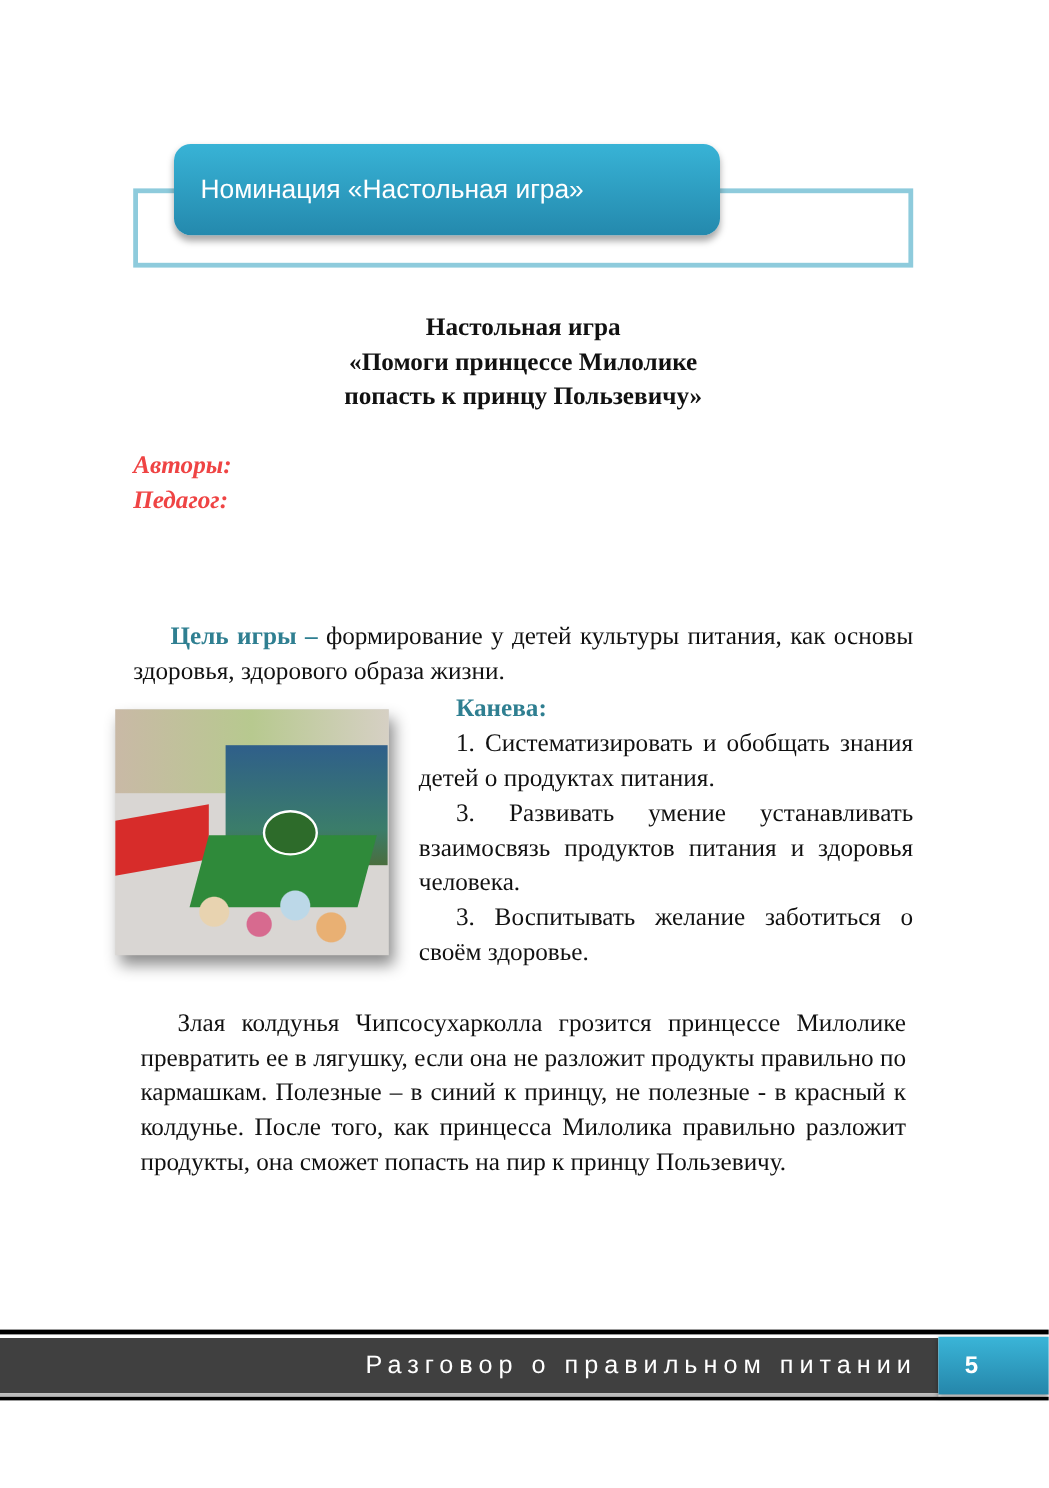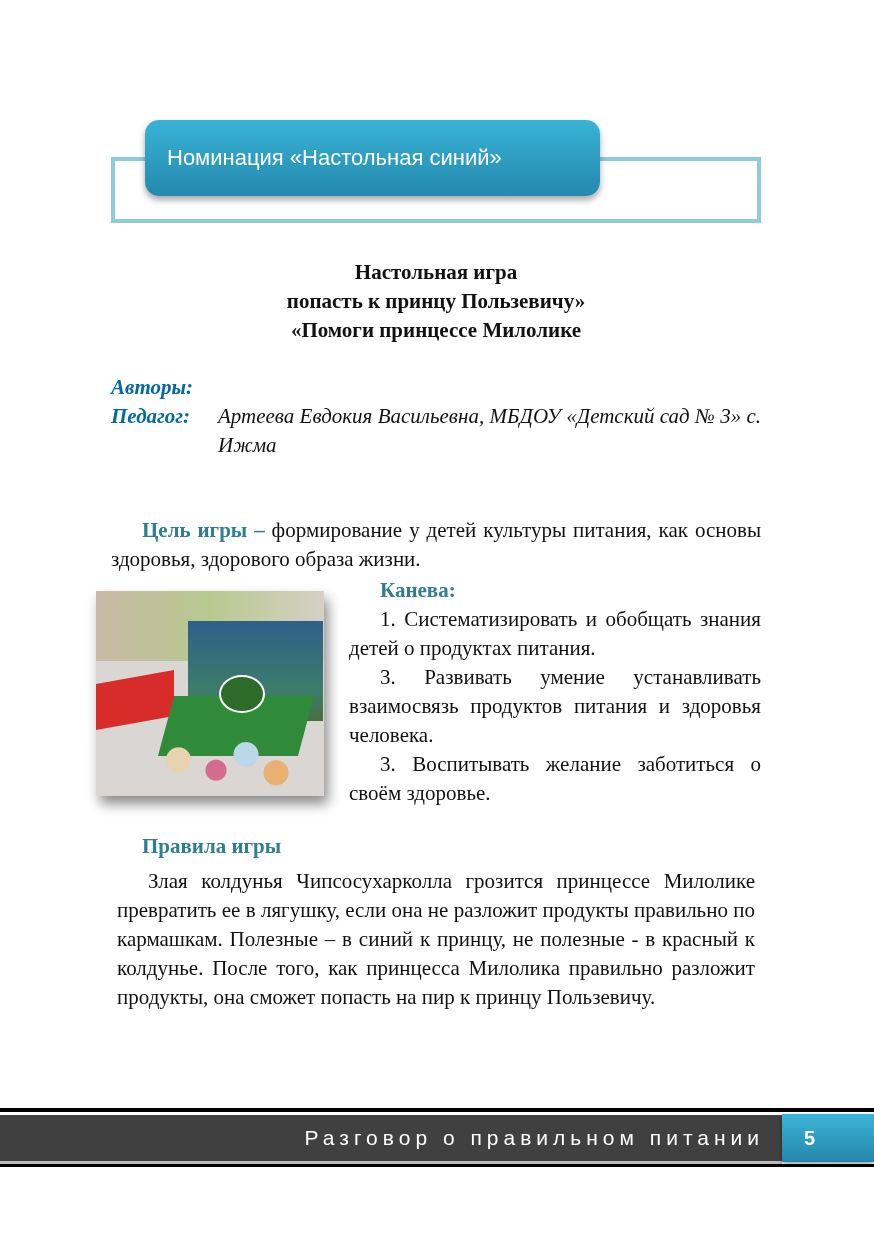--- a/index.html
+++ b/index.html
@@ -8,21 +8,21 @@
   
   .nom-frame { position:absolute; left:111px; top:157px; width:650px; height:66px; border:4px solid #8ecbdc; box-sizing:border-box; }
   .nom-tab { position:absolute; left:145px; top:120px; width:455px; height:76px; border-radius:14px;
     background:linear-gradient(#38b3d6, #2489ad); box-shadow:0 4px 6px rgba(0,0,0,0.35);
     color:#fff; font-family:"Liberation Sans", sans-serif; font-size:22px; display:flex; align-items:center; padding-left:22px; box-sizing:border-box; }
 
   .title { position:absolute; left:111px; width:650px; top:258px; text-align:center; font-family:Liberation Serif, serif; font-weight:bold; font-size:21px; line-height:29px; color:#111; }
 
   .credits { position:absolute; left:111px; top:373px; width:650px; font-style:italic; font-size:21px; line-height:29px; }
   .credit-row { display:flex; }
-  .credit-label { color:#0369a1; font-weight:bold; width:107px; flex:none; }
+  .credit-label { color:#ef4444; font-weight:bold; width:107px; flex:none; }
   .credit-text { text-align:justify; text-align-last:left; flex:1; }
 
   .goal { position:absolute; left:111px; top:516px; width:650px; font-size:21px; line-height:29px; text-align:justify; text-indent:31px; }
   .accent { color:#2f7f91; font-weight:bold; }
 
   .photo { position:absolute; left:96px; top:591px; width:228px; height:205px; box-shadow:4px 8px 12px rgba(0,0,0,0.45); overflow:hidden;
     background:#d9d6d3; }
   .photo .ph-wall { position:absolute; left:0; top:0; width:228px; height:70px; background:linear-gradient(90deg,#c9b9a6,#b7c98f 50%,#d6d0c4); }
   .photo .ph-board { position:absolute; left:92px; top:30px; width:135px; height:100px; background:linear-gradient(#2f5f8a,#3b7d6a 70%,#4a6e3e); }
   .photo .ph-box { position:absolute; left:0; top:86px; width:78px; height:46px; background:#d72c2a; transform:skewY(-10deg); }
@@ -46,36 +46,35 @@
   .footer-shade { position:absolute; left:0; top:1161px; width:782px; height:3px; background:#bbb; }
   .footer-bottom { position:absolute; left:0; top:1164px; width:874px; height:3px; background:#000; }
   .page-num { position:absolute; left:782px; top:1114px; width:92px; height:48px; background:linear-gradient(#3ab5d8,#2586aa);
     color:#fff; font-family:"Liberation Sans", sans-serif; font-weight:bold; font-size:20px; display:flex; align-items:center; padding-left:22px; box-sizing:border-box; box-shadow:0 2px 4px rgba(0,0,0,0.4); }
 </style>
 </head>
 <body>
 
 <div class="nom-frame"></div>
 <div class="nom-tab">
-  <span>Номинация «Настольная синий»</span>
+  <span>Номинация «Настольная игра»</span>
 </div>
 
 <div class="title">
   <div>Настольная игра</div>
+  <div>«Помоги принцессе Милолике</div>
   <div>попасть к принцу Пользевичу»</div>
-  <div>«Помоги принцессе Милолике</div>
 </div>
 
 <div class="credits">
   <div class="credit-row">
     <span class="credit-label">Авторы:</span>
   </div>
   <div class="credit-row">
     <span class="credit-label">Педагог:</span>
-    <span class="credit-text">Артеева Евдокия Васильевна, МБДОУ «Детский сад № 3» с. Ижма</span>
   </div>
 </div>
 
 <div class="goal"><span class="accent">Цель игры –</span><span> формирование у детей культуры питания, как основы здоровья, здорового образа жизни.</span></div>
 
 <div class="photo">
   <div class="ph-wall"></div>
   <div class="ph-board"></div>
   <div class="ph-box"></div>
   <div class="ph-mat"></div>
@@ -84,21 +83,20 @@
 </div>
 
 <div class="tasks">
   <div class="head accent">Канева:</div>
   <p>1. Систематизировать и обобщать знания детей о продуктах питания.</p>
   <p>3. Развивать умение устанавливать взаимосвязь продуктов питания и здоровья человека.</p>
   <p>3. Воспитывать желание заботиться о своём здоровье.</p>
 </div>
 
 <div class="rules">
-  <div class="head accent">Правила игры</div>
   <p>Злая колдунья Чипсосухарколла грозится принцессе Милолике превратить ее в лягушку, если она не разложит продукты правильно по кармашкам. Полезные – в синий к принцу, не полезные - в красный к колдунье. После того, как принцесса Милолика правильно разложит продукты, она сможет попасть на пир к принцу Пользевичу.</p>
 </div>
 
 <div class="footer-top"></div>
 <div class="footer-bar">
   <span>Разговор о правильном питании</span>
 </div>
 <div class="footer-shade"></div>
 <div class="footer-bottom"></div>
 <div class="page-num">

